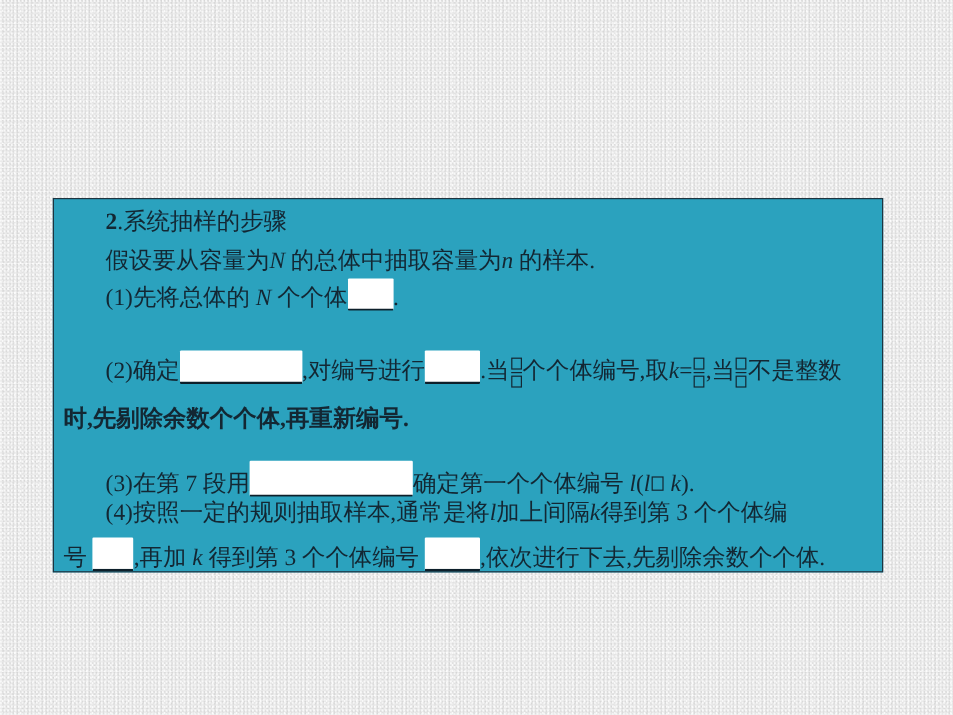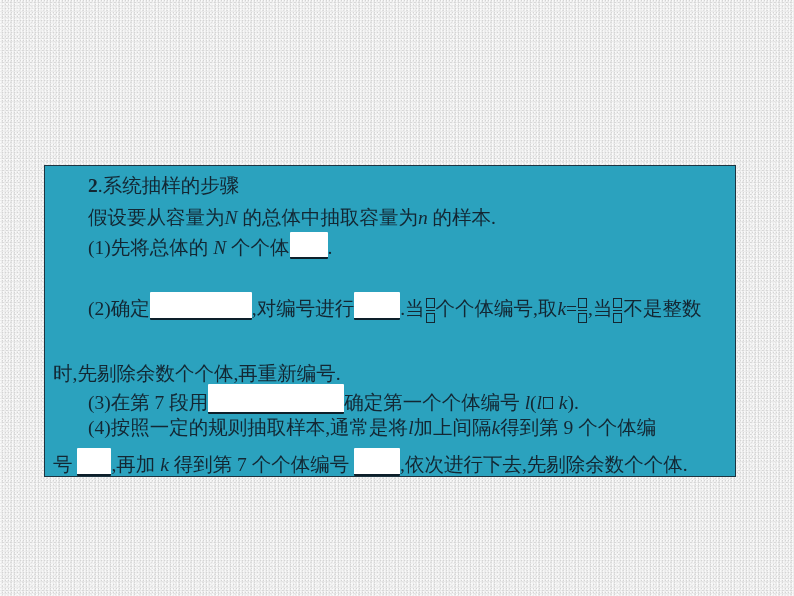--- a/index.html
+++ b/index.html
@@ -112,29 +112,29 @@
         <span class="box"></span>
         <span class="bar"></span>
         <span class="box"></span>
       </span><span>,当</span><span class="frac">
         <span class="box"></span>
         <span class="bar"></span>
         <span class="box"></span>
       </span><span>不是整数</span>
   </div>
 
-  <div class="line flush" style="top: 196px;">
+  <div class="line flush" style="top: 172px; font-weight: bold;">
     <span>时,先剔除余数个个体,再重新编号.</span>
   </div>
 
   <div class="line indent" style="top: 218px;">
     <span>(3)在第 7 段用</span><span class="blank" style="width: 136px; height: 30px;"></span><span>确定第一个个体编号 </span><span class="it">l</span><span>(</span><span class="it">l</span><span class="missing"></span><span> </span><span class="it">k</span><span>).</span>
   </div>
 
   <div class="line indent" style="top: 250px;">
-    <span>(4)按照一定的规则抽取样本,通常是将</span><span class="it">l</span><span>加上间隔</span><span class="it">k</span><span>得到第 9 个个体编</span>
+    <span>(4)按照一定的规则抽取样本,通常是将</span><span class="it">l</span><span>加上间隔</span><span class="it">k</span><span>得到第 3 个个体编</span>
   </div>
 
   <div class="line flush" style="top: 282px;">
-    <span>号 </span><span class="blank" style="width: 34px; height: 28px;"></span><span>,再加 </span><span class="it">k</span><span> 得到第 7 个个体编号 </span><span class="blank" style="width: 46px; height: 28px;"></span><span>,依次进行下去,先剔除余数个个体.</span>
+    <span>号 </span><span class="blank" style="width: 34px; height: 28px;"></span><span>,再加 </span><span class="it">k</span><span> 得到第 3 个个体编号 </span><span class="blank" style="width: 46px; height: 28px;"></span><span>,依次进行下去,先剔除余数个个体.</span>
   </div>
 
 </div>
 
 </body></html>

